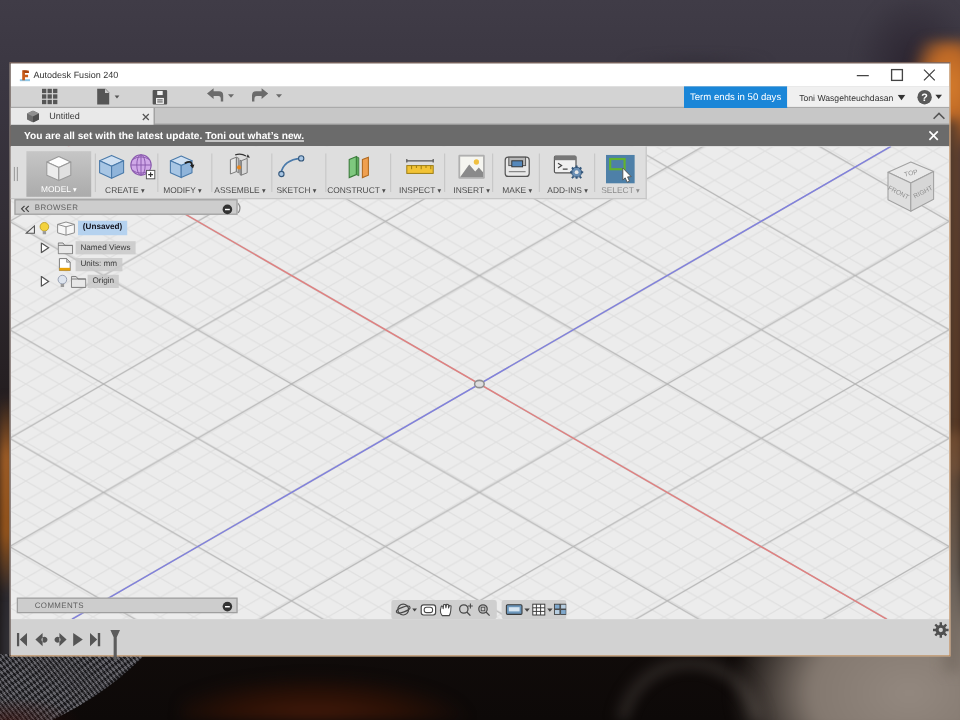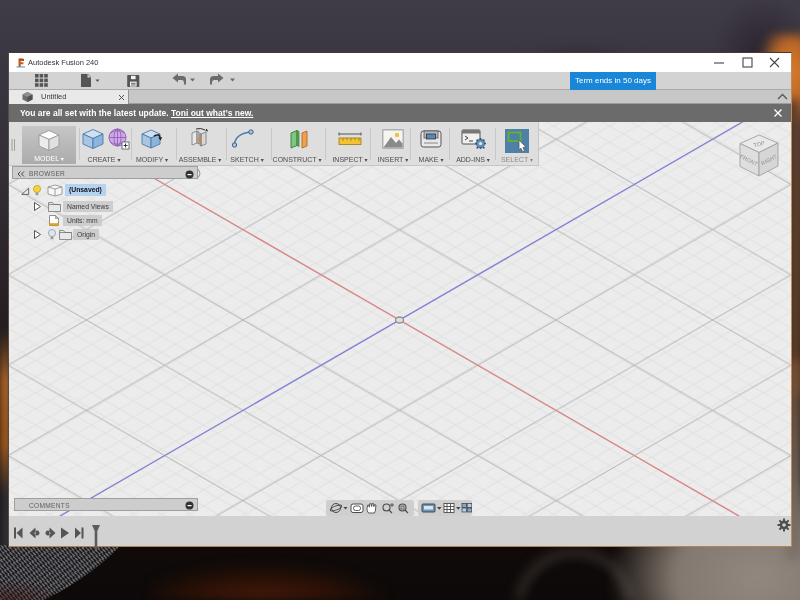--- a/index.html
+++ b/index.html
@@ -81,20 +81,31 @@
         <rect x="121" y="9.6" width="6.6" height="5" fill="#f2f2f2"></rect>
         <rect x="122" y="10.8" width="4.6" height="0.9" fill="#555"></rect>
           <rect x="122" y="12.5" width="4.6" height="0.9" fill="#555"></rect>
       </g>
       <path d="M177 7.5 q0-3.5 -3.5-3.5 h-4.5 v-2.5 l-5.5 4.5 5.5 4.5 v-2.5 h4 q2 0 2 2.5 l0 2 h2 z" fill="#6b6b6b"></path>
       <path d="M181 6.5 l5 0 l-2.5 3 z" fill="#6b6b6b"></path>
       <path d="M201 7.5 q0-3.5 3.5-3.5 h4.5 v-2.5 l5.5 4.5 -5.5 4.5 v-2.5 h-4 q-2 0-2 2.5 l0 2 h-2 z" fill="#6b6b6b"></path>
       <path d="M221 6.5 l5 0 l-2.5 3 z" fill="#6b6b6b"></path>
     </svg>
     <div id="termbtn">Term ends in 50 days</div>
+    <div id="userarea">
+      <span class="abs" style="left:10px;top:5px;font-size:7.2px">Toni Wasgehteuchdasan</span>
+      <svg class="abs" style="left:92px;top:6.5px" width="8" height="6">
+          <path d="M0 0 l6.5 0 l-3.25 4.5 z" fill="#333"></path>
+        </svg>
+      <svg class="abs" style="left:108px;top:1.5px" width="22" height="14" viewBox="0 0 22 14">
+        <circle cx="6.5" cy="7" r="6" fill="#595959"></circle>
+        <text x="6.5" y="10" font-size="9" font-weight="bold" fill="#fff" text-anchor="middle" font-family="Liberation Sans">?</text>
+        <path d="M15.5 5 l5.5 0 l-2.75 3.5 z" fill="#333"></path>
+      </svg>
+    </div>
   </div>
 
   <div id="tabrow">
     <div id="tab">
       <svg class="abs" style="left:13px;top:2px" width="11" height="10" viewBox="0 0 11 10">
         <path d="M5.5 0 L10.5 2.5 L10.5 7.5 L5.5 10 L0.5 7.5 L0.5 2.5 Z" fill="#6d6d6d"></path>
         <path d="M5.5 0 L10.5 2.5 L5.5 5 L0.5 2.5 Z" fill="#8f8f8f"></path>
         <path d="M5.5 5 L10.5 2.5 L10.5 7.5 L5.5 10 Z" fill="#4f4f4f"></path>
       </svg>
       <span class="abs" style="left:32px;top:2px">Untitled</span>

